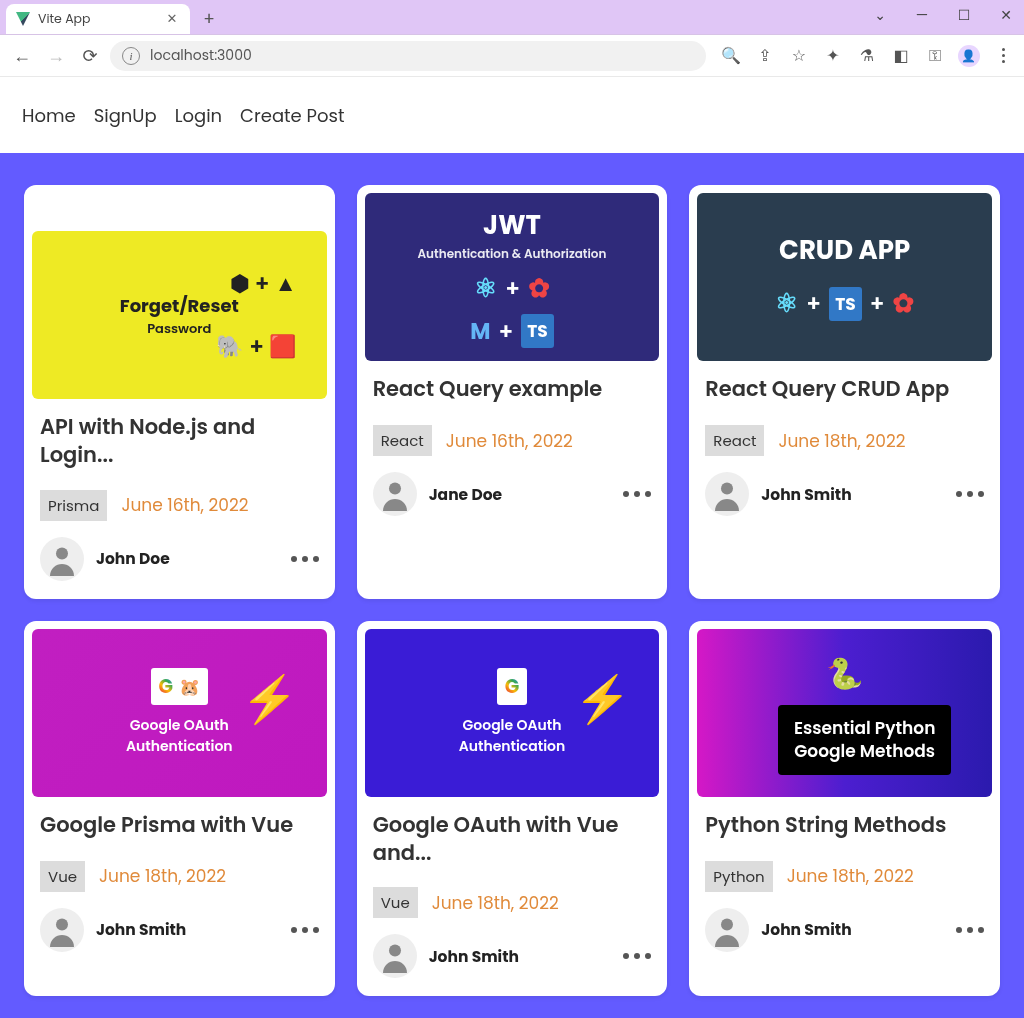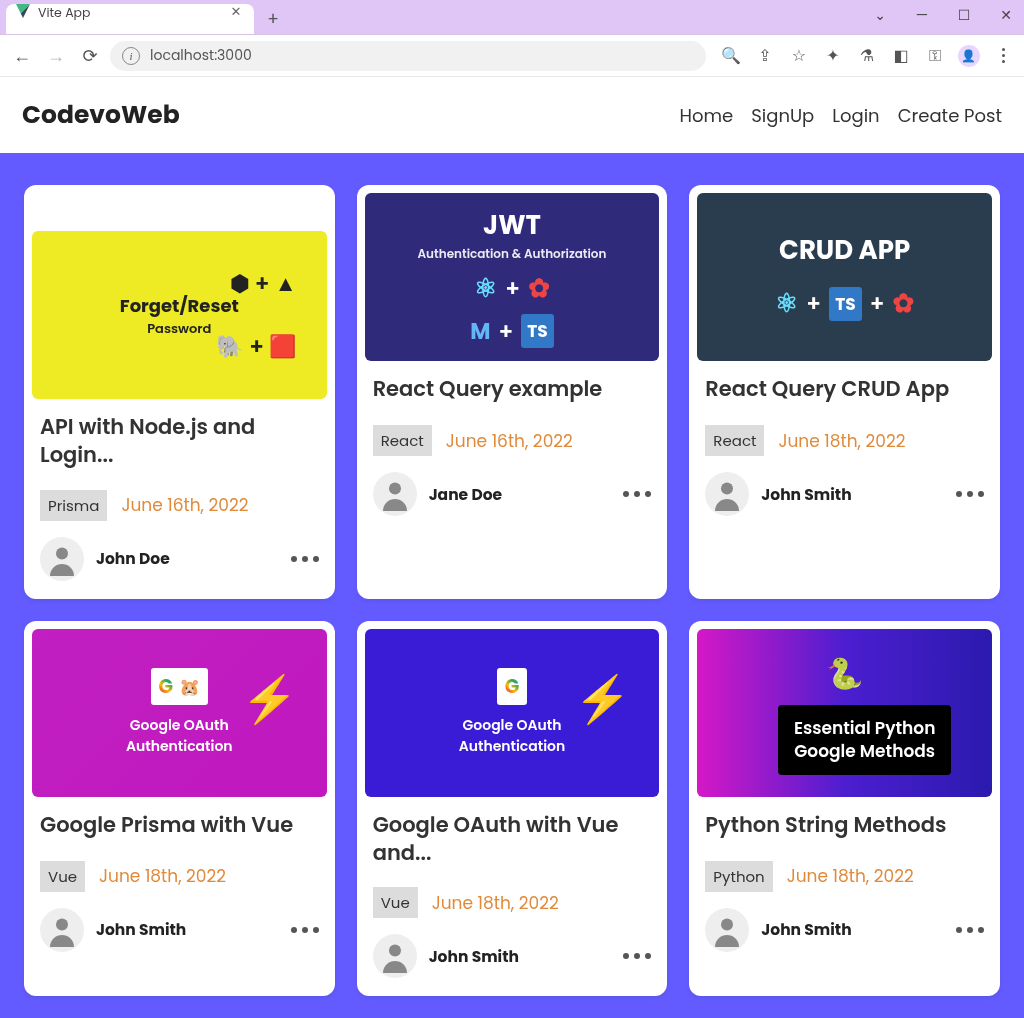--- a/index.html
+++ b/index.html
@@ -17,22 +17,23 @@
     display: flex;
     align-items: flex-end;
     padding: 0 6px;
     position: relative;
     border-bottom: 1px solid #d7c3e6;
   }
   .tab {
     background: #fff;
     border-radius: 8px 8px 0 0;
     height: 30px;
-    width: 248px;
+    width: 184px;
     display: flex;
+    align-items: center;
     padding: 0 10px;
     margin-top: 4px;
     gap: 8px;
     font-size: 12.5px;
     color: #444;
   }
   .tab .vite-icon {
     width: 14px; height: 14px;
     background: linear-gradient(135deg,#42b883 50%,#35495e 50%);
     clip-path: polygon(50% 100%,0 0,100% 0);
@@ -153,21 +154,20 @@
         <div class="kebab">
           <span></span>
           <span></span>
           <span></span>
         </div>
       </div>
   </div>
 </div>
 
 <div class="app-header">
-  <div class="brand">CodevoWeb</div>
   <div class="nav">
     <a>Home</a>
     <a>SignUp</a>
     <a>Login</a>
     <a>Create Post</a>
   </div>
 </div>
 
 <div class="content">
   <div class="grid">

